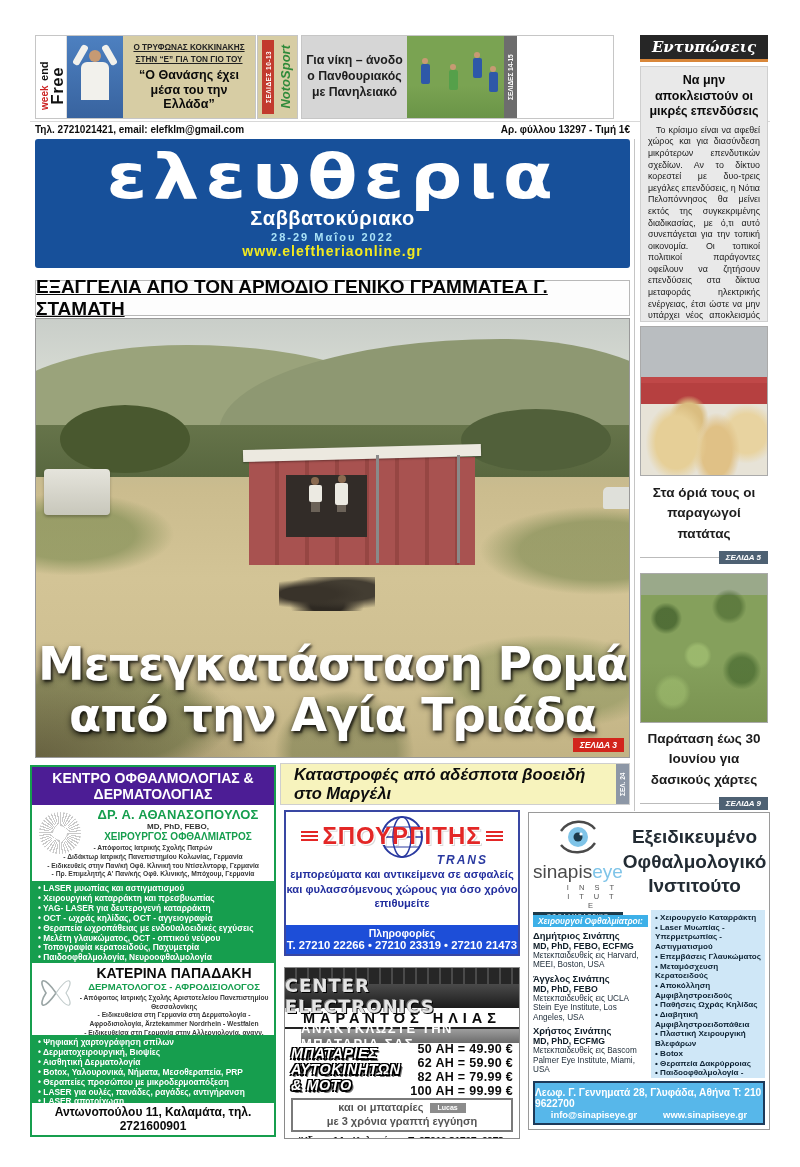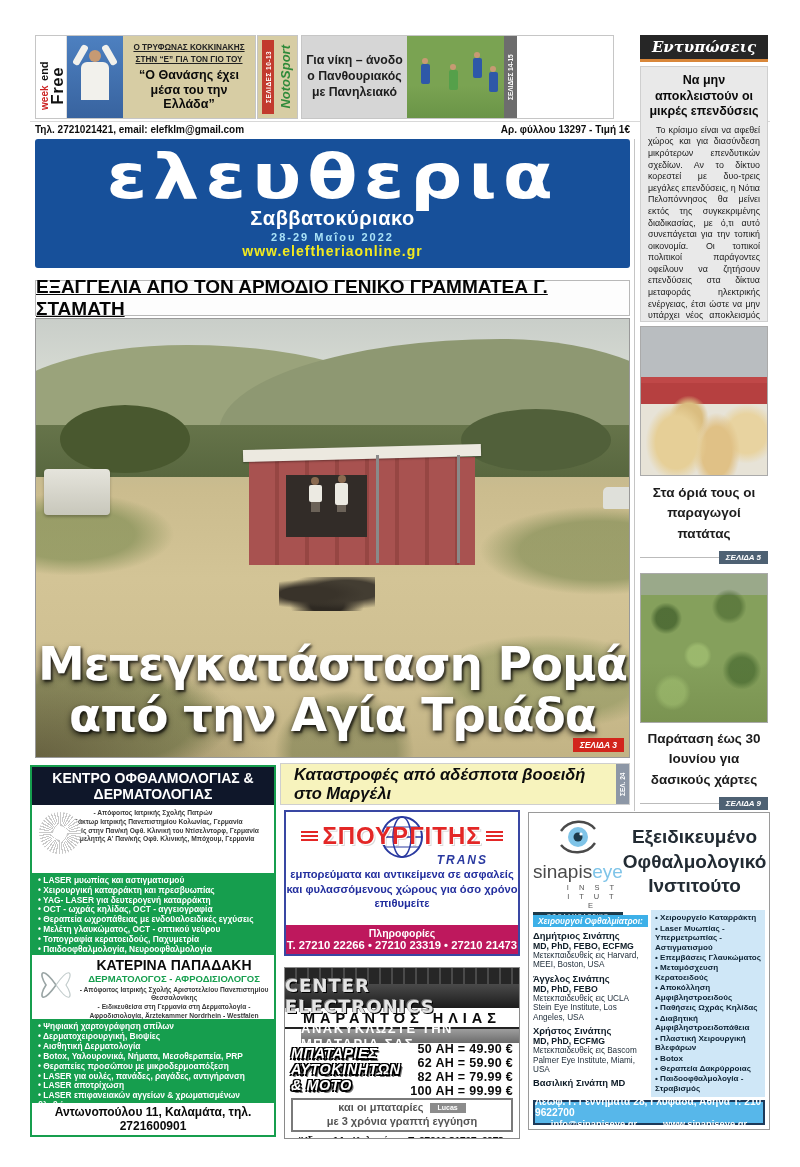--- a/index.html
+++ b/index.html
@@ -128,55 +128,55 @@
   .strip{position:absolute;left:280px;top:763px;width:350px;height:42px;background:#f7f3bd;border:1px solid #cfcfcf;
          display:flex;box-sizing:border-box;}
   .strip-text{flex:1;display:flex;align-items:center;padding-left:13px;font-size:16.5px;font-weight:bold;
               font-style:italic;color:#0d0d0d;}
   .strip-page{width:13px;background:#8d97a6;color:#fff;font-size:6.5px;font-weight:bold;writing-mode:vertical-rl;
               transform:rotate(180deg);display:flex;align-items:center;justify-content:center;}
 
   
   .eye-ad{position:absolute;left:30px;top:765px;width:246px;height:372px;border:2px solid #169e4e;background:#fff;
           box-sizing:border-box;display:flex;flex-direction:column;overflow:hidden;}
-  .eye-head{background:#0f172a;color:#fff;font-weight:bold;font-size:14px;text-align:center;line-height:1.15;
+  .eye-head{background:#4c1d95;color:#fff;font-weight:bold;font-size:14px;text-align:center;line-height:1.15;
             padding:3px 10px;}
   .eye-d1{position:relative;height:80px;padding:2px 4px;box-sizing:border-box;overflow:hidden;}
   .sunburst{position:absolute;left:7px;top:7px;width:42px;height:42px;border-radius:50%;
             background:repeating-conic-gradient(#c9c9c9 0 4deg,#fff 4deg 9deg);}
   .sunburst::after{content:"";position:absolute;left:14px;top:14px;width:14px;height:14px;border-radius:50%;background:#fff;}
   .d1-head{margin-left:50px;text-align:center;}
   .d1-name{color:#169e4e;font-weight:bold;font-size:13px;letter-spacing:.2px;}
   .d1-creds{font-size:8px;font-weight:bold;color:#333;}
   .d1-title{color:#169e4e;font-weight:bold;font-size:10px;}
   .cred-list{margin-top:2px;text-align:center;font-size:6.7px;font-weight:bold;color:#3a3a3a;line-height:1.3;}
   .eye-svcs{background:#169e4e;color:#fff;font-size:8.4px;font-weight:bold;line-height:1.18;
             padding:3px 6px;box-sizing:border-box;}
   .eye-svcs .svc::before{content:"• ";}
-  .eye-s1{height:82px;} .eye-s2{height:84px;}
+  .eye-s1{height:82px;} .eye-s2{height:68px;}
   .eye-d2{position:relative;height:76px;padding:2px 4px 2px 46px;box-sizing:border-box;text-align:center;overflow:hidden;}
   .butterfly{position:absolute;left:6px;top:8px;}
   .d2-name{font-weight:bold;font-size:14px;color:#0a0a0a;}
   .d2-title{color:#169e4e;font-weight:bold;font-size:9.5px;}
   .eye-foot{font-weight:bold;font-size:12px;text-align:center;padding:2px 0;color:#0a0a0a;}
 
   
   .sp-ad{position:absolute;left:284px;top:810px;width:236px;height:146px;border:2px solid #3947a3;background:#fff;
          box-sizing:border-box;text-align:center;overflow:hidden;}
   .sp-logorow{position:relative;height:50px;margin-top:2px;}
   .sp-globe{position:absolute;left:50%;top:0;transform:translateX(-50%);}
   .sp-brand{position:relative;display:inline-block;font-size:24px;font-weight:bold;color:#e32726;
             letter-spacing:1px;line-height:44px;text-shadow:1px 1px 0 #fff,2px 2px 0 rgba(0,0,0,.15);}
   .wing{display:inline-block;width:17px;height:11px;margin:0 4px 3px 4px;vertical-align:middle;
         background:repeating-linear-gradient(to bottom,#e32726 0 2px,transparent 2px 4px);}
   .sp-trans{position:absolute;right:30px;bottom:-3px;color:#2a3aa0;font-style:italic;font-weight:bold;
             font-size:12px;letter-spacing:2px;}
   .sp-head{font-size:15px;font-weight:bold;color:#232f9e;text-decoration:underline;margin-top:5px;letter-spacing:.5px;}
   .sp-body{font-size:11.2px;font-weight:bold;color:#232f9e;line-height:1.3;margin-top:3px;}
-  .sp-bar{position:absolute;left:0;right:0;bottom:0;background:#be185d;color:#fff;padding:2px 0 3px;}
+  .sp-bar{position:absolute;left:0;right:0;bottom:0;background:#1d4ed8;color:#fff;padding:2px 0 3px;}
   .sp-info{font-size:10.5px;font-weight:bold;}
   .sp-phones{font-size:11.3px;font-weight:bold;}
 
   
   .ce-ad{position:absolute;left:284px;top:967px;width:236px;height:172px;border:1px solid #8a8a8a;background:#fff;
          box-sizing:border-box;overflow:hidden;}
   .ce-circuit{height:16px;background:repeating-linear-gradient(90deg,#262626 0 10px,#4a4a4a 10px 12px),linear-gradient(#333,#222);}
   .ce-brand{height:24px;background:linear-gradient(#4a4a4a,#1c1c1c);display:flex;align-items:center;justify-content:center;
             font-family:"DejaVu Sans",sans-serif;font-size:18px;font-weight:bold;letter-spacing:1px;color:#e4e4e4;
             text-shadow:1px 1px 0 #000,-1px -1px 0 #808080;}
@@ -211,21 +211,21 @@
   .si-left{width:118px;padding-right:3px;box-sizing:border-box;}
   .si-label{display:inline-block;background:#3db0e8;color:#fff;font-size:8.4px;font-weight:bold;font-style:italic;
             padding:1px 5px;margin-bottom:3px;}
   .si-doc{margin-bottom:3px;}
   .si-doc-name{font-size:9.4px;font-weight:bold;color:#0d1b26;}
   .si-doc-creds{font-size:8.7px;font-weight:bold;color:#0d1b26;}
   .si-doc-tr{font-size:8.2px;color:#23313d;line-height:1.15;}
   .si-right{flex:1;background:#cfe7f7;padding:3px 4px;display:flex;flex-direction:column;justify-content:space-around;}
   .si-serv{font-size:8.1px;font-weight:bold;color:#0d2233;line-height:1.2;}
   .si-serv::before{content:"• ";}
-  .si-foot{height:25px;background:#57b7ea;border:2px solid #1d3a5a;margin-top:3px;display:flex;flex-direction:column;
+  .si-foot{height:44px;background:#57b7ea;border:2px solid #1d3a5a;margin-top:3px;display:flex;flex-direction:column;
            align-items:center;justify-content:center;color:#fff;font-weight:bold;box-sizing:border-box;}
   .si-foot-l1{font-size:10.2px;}
   .si-foot-l2{font-size:9.4px;display:flex;gap:26px;}
 </style>
 </head>
 <body>
 
 <div class="page">
 
   <div class="fw-box">
@@ -346,20 +346,25 @@
 
   <div class="strip">
     <div class="strip-text">Καταστροφές από αδέσποτα βοοειδή στο Μαργέλι</div>
     <div class="strip-page">ΣΕΛ. 24</div>
   </div>
 
   <div class="eye-ad">
     <div class="eye-head">ΚΕΝΤΡΟ ΟΦΘΑΛΜΟΛΟΓΙΑΣ &amp; ΔΕΡΜΑΤΟΛΟΓΙΑΣ</div>
     <div class="eye-d1">
       <div class="sunburst"></div>
+      <div class="d1-head">
+        <div class="d1-name">ΔΡ. Α. ΑΘΑΝΑΣΟΠΟΥΛΟΣ</div>
+        <div class="d1-creds">MD, PhD, FEBO,</div>
+        <div class="d1-title">ΧΕΙΡΟΥΡΓΟΣ ΟΦΘΑΛΜΙΑΤΡΟΣ</div>
+      </div>
       <div class="cred-list">
 
       <div class="cred-line">- Απόφοιτος Ιατρικής Σχολής Πατρών</div>
           <div class="cred-line">- Διδάκτωρ Ιατρικής Πανεπιστημίου Κολωνίας, Γερμανία</div>
           <div class="cred-line">- Ειδικευθείς στην Παν/κή Οφθ. Κλινική του Ντίσελντορφ, Γερμανία</div>
           <div class="cred-line">- Πρ. Επιμελητής Α' Παν/κής Οφθ. Κλινικής, Μπόχουμ, Γερμανία</div>
         </div>
     </div>
     <div class="eye-svcs eye-s1">
 

